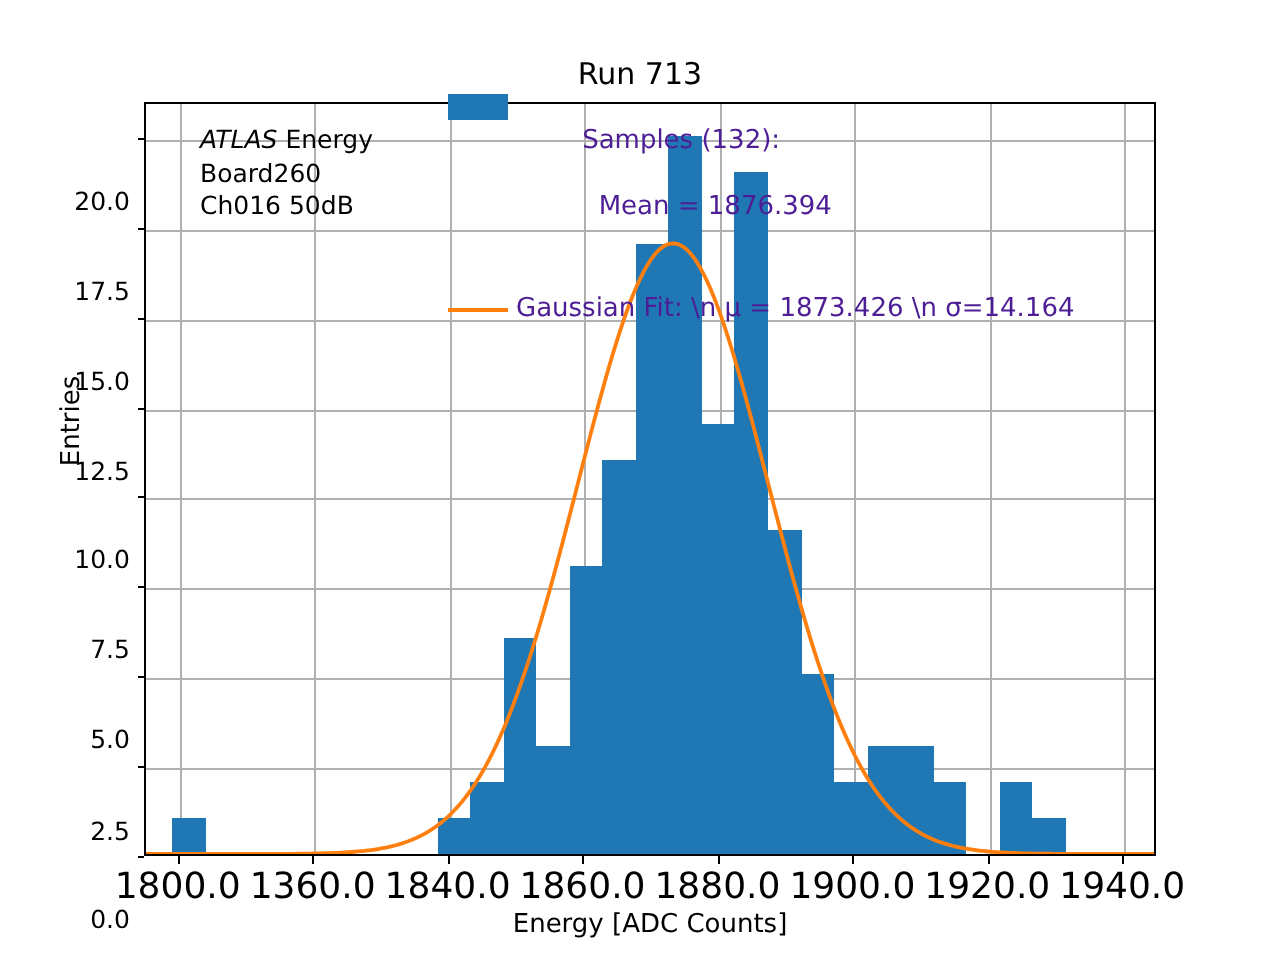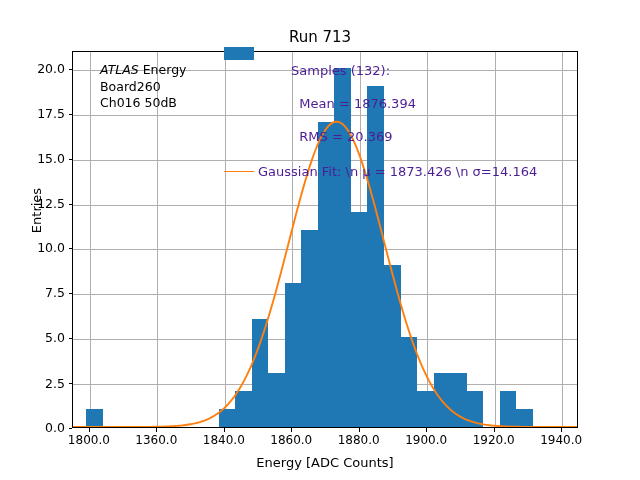--- a/index.html
+++ b/index.html
@@ -34,26 +34,26 @@
   .bar{position:absolute;bottom:0;background:#1f77b4;}
 
   
   #fitsvg{position:absolute;left:0;top:0;width:100%;height:100%;}
 
   
   .tick{position:absolute;background:#000;}
   .xtick{width:1px;height:3.5px;top:428px;}
   .ytick{height:1px;width:3.5px;left:68.5px;}
   .xticklabel{
-    position:absolute;top:433px;font-size:12px;color:#000;
+    position:absolute;top:433px;font-size:18px;color:#000;
     text-align:center;width:80px;
   }
   .yticklabel{
     position:absolute;font-size:12.5px;color:#000;
-    text-align:right;width:48px;left:17px;
+    text-align:right;width:48px;left:17px;margin-top:32px;
   }
 
   
   #xlabel{
     position:absolute;left:72px;top:455px;width:506px;
     text-align:center;font-size:13px;color:#000;
   }
   #ylabel{
     position:absolute;left:-24px;top:203px;width:120px;
     text-align:center;font-size:13px;color:#000;
@@ -143,21 +143,20 @@
   </div>
 
   <div id="legend">
     <div class="legrow">
       <span class="legmark">
           <span class="legpatch"></span>
         </span>
       <span class="legtext">
         <span>Samples (132):</span><br>
         <span>  Mean = 1876.394</span><br>
-        <span>  RMS = 20.369</span>
       </span>
     </div>
     <div class="legrow">
       <span class="legmark">
           <span class="legline"></span>
         </span>
       <span class="legtext">Gaussian Fit: \n μ = 1873.426 \n σ=14.164</span>
     </div>
   </div>
 

